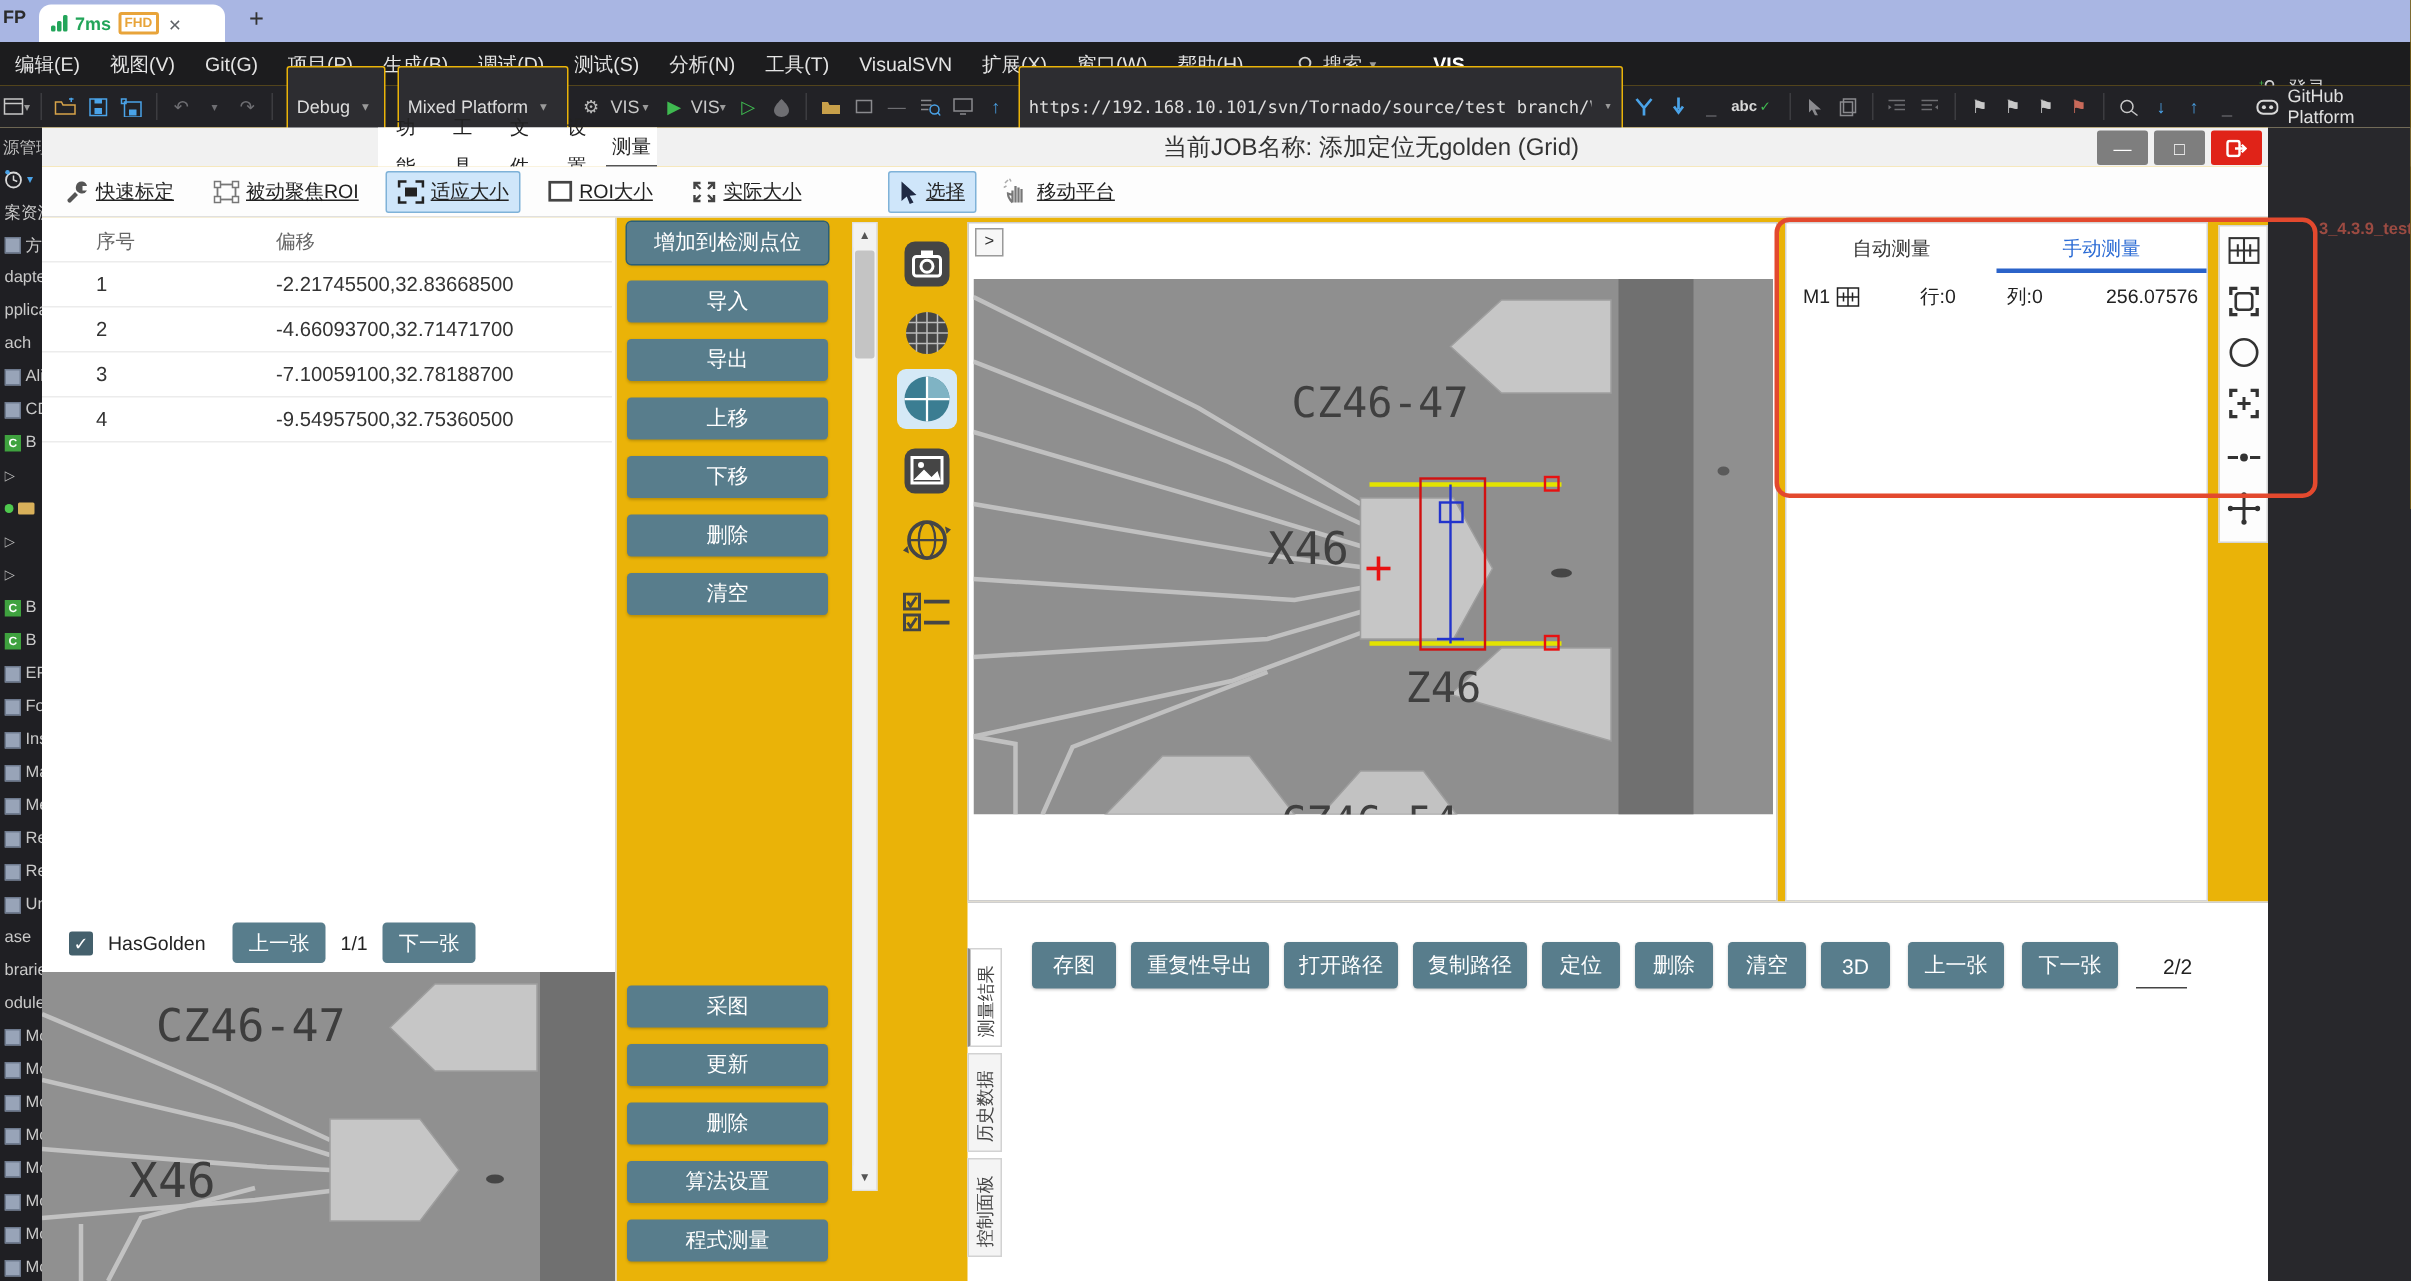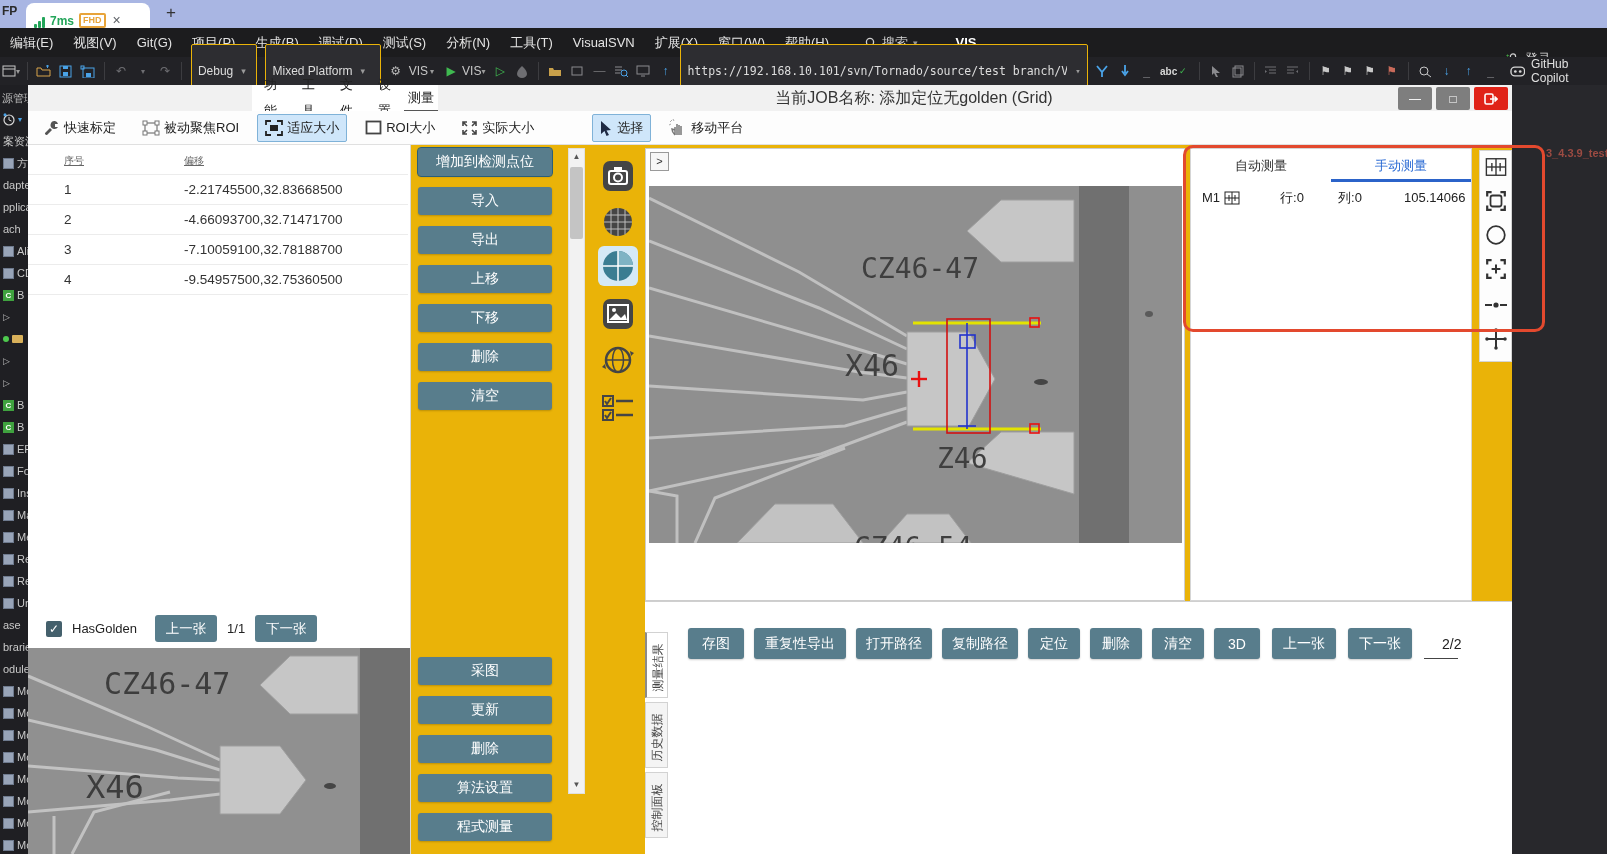--- a/index.html
+++ b/index.html
@@ -2,21 +2,21 @@
 <html><head>
 <meta charset="utf-8">
 <style>
   html,body{margin:0;padding:0;background:#202024;}
   body{font-family:"Liberation Sans",sans-serif;}
   #screen{position:relative;width:1607px;height:854px;overflow:hidden;background:#eab308;}
   .abs{position:absolute;}
   
   .tabbar{position:absolute;left:0;top:0;width:1607px;height:28px;background:#a9b6e3;}
   .partial-tab{position:absolute;left:2px;top:4px;color:#2b2b2b;font-size:12px;font-weight:bold;}
-  .active-tab{position:absolute;left:26px;top:3px;width:124px;height:25px;background:#fff;border-radius:8px 8px 0 0;display:flex;align-items:flex-end;gap:5px;padding:0 8px;box-sizing:border-box;}
+  .active-tab{position:absolute;left:26px;top:3px;width:124px;height:25px;background:#fff;border-radius:8px 8px 0 0;display:flex;align-items:center;gap:5px;padding:0 8px;box-sizing:border-box;}
   .sig{display:inline-flex;align-items:flex-end;gap:1px;height:11px;}
   .sig i{display:block;width:3px;background:#23a55a;border-radius:1px;}
   .timing{color:#23a55a;font-size:12px;font-weight:bold;}
   .badge-fhd{border:2px solid #e8a43a;color:#e8a43a;font-size:9px;font-weight:bold;border-radius:2px;padding:0 2px;line-height:11px;}
   .tab-close{color:#5f6368;font-size:14px;margin-left:2px;}
   .newtab{position:absolute;left:166px;top:3px;color:#333;font-size:17px;}
   
   .menubar{position:absolute;left:0;top:28px;width:1607px;height:29px;background:#1c1c1e;display:flex;align-items:center;color:#e4e4e4;font-size:13px;}
   .menubar .mi{padding:0 10px;line-height:29px;}
   .msearch{display:flex;align-items:center;gap:5px;margin-left:26px;color:#d8d8d8;}
@@ -36,35 +36,35 @@
   .vptitle{position:absolute;left:28px;top:0;width:224px;height:26px;background:#1678d3;color:#fff;display:flex;align-items:center;gap:6px;padding-left:8px;box-sizing:border-box;font-size:12.5px;}
   .vplogo{font-style:italic;font-weight:900;color:#ff6a2a;font-size:14px;letter-spacing:-1px;}
   .appmenu{position:absolute;top:0;height:26px;display:flex;align-items:center;font-size:13px;color:#222;background:#fff;}
   .appmenu span{padding:0 12px;line-height:26px;}
   .measure-tab{position:absolute;left:404px;top:0;width:34px;height:25px;background:#fff;border-bottom:2px solid #555;text-align:center;line-height:25px;font-size:13px;color:#222;}
   .jobbar{position:absolute;left:438px;top:0;width:952px;height:26px;display:flex;align-items:center;justify-content:center;color:#333;font-size:16px;}
   .winbtn{position:absolute;top:2px;width:34px;height:23px;border-radius:2px;display:flex;align-items:center;justify-content:center;color:#fff;font-size:12px;}
   .wb-gray{background:#7e7e7e;} .wb-red{background:#e02318;}
   
   .toolrow{position:absolute;left:28px;top:111px;width:1484px;height:34px;background:#fdfdfd;border-bottom:1px solid #e0e0e0;display:flex;align-items:center;gap:10px;padding-left:8px;box-sizing:border-box;font-size:13px;color:#222;}
-  .tool{display:flex;align-items:center;gap:4px;padding:4px 7px;border-radius:2px;border:1px solid transparent;}
+  .tool{display:flex;align-items:center;gap:4px;padding:4px 7px;border-radius:2px;border:1px solid transparent;text-decoration:underline;}
   .tool.active{background:#cfe6fa;border-color:#7fb2d8;}
   .darkL{position:absolute;left:0;top:85px;width:28px;height:769px;background:#1f1f23;overflow:hidden;}
   .xhead{position:absolute;left:2px;top:6px;color:#bdbdbd;font-size:11px;white-space:nowrap;}
   .xclock{position:absolute;left:3px;top:28px;color:#d8d8d8;font-size:11px;display:flex;gap:2px;align-items:center;}
   .xr{position:absolute;left:3px;width:25px;height:16px;display:flex;align-items:center;gap:3px;color:#c9c9c9;font-size:11px;white-space:nowrap;overflow:hidden;}
   .xi{flex:0 0 auto;display:inline-block;}
   .xi-box{width:9px;height:9px;background:#98a4b8;border:1px solid #6e7a8e;}
   .xi-cs{width:11px;height:11px;background:#3fa23f;color:#fff;font-size:8px;line-height:11px;text-align:center;font-weight:bold;}
   .xi-folder{width:11px;height:8px;background:#d8b05a;border-radius:1px;}
   .xi-dot{width:6px;height:6px;border-radius:50%;background:#4ec94e;}
   .xi-tri{color:#bbb;font-size:9px;}
   
   .leftpanel{position:absolute;left:28px;top:145px;width:382px;height:709px;background:#fff;border-right:1px solid #d7d7d7;}
-  .thead{position:absolute;top:3px;height:26px;color:#666;font-size:10px;line-height:26px;text-decoration:underline;}
+  .thead{position:absolute;top:3px;height:26px;color:#666;font-size:13px;line-height:26px;}
   .trow{position:absolute;left:0;width:380px;height:30px;border-top:1px solid #ececec;font-size:13.5px;color:#333;}
   .trow span{position:absolute;top:7px;}
   .golden{position:absolute;left:18px;top:470px;display:flex;align-items:center;gap:10px;font-size:13px;color:#222;}
   .chk{width:16px;height:16px;background:#44606c;border-radius:2px;color:#fff;font-size:12px;line-height:16px;text-align:center;}
   .pager-btn{width:62px;height:27px;background:#587d8c;color:#fff;border-radius:3px;display:flex;align-items:center;justify-content:center;font-size:13.5px;}
   
   .tbtn{position:absolute;background:#587d8c;color:#fff;display:flex;align-items:center;justify-content:center;font-size:14px;border-radius:3px;box-shadow:0 1px 2px rgba(0,0,0,.2);}
   
   .vscroll{position:absolute;left:568px;top:148px;width:17px;height:646px;background:#f2f2f2;border:1px solid #e0e0e0;box-sizing:border-box;}
   .varrow{position:absolute;left:0;width:15px;height:16px;color:#555;font-size:8px;text-align:center;line-height:16px;background:#f2f2f2;}
@@ -293,21 +293,21 @@
       </span>
     <span class="ticon blue">↓</span>
     <span class="ticon blue">↑</span>
     <span class="ticon grayed">_</span>
     <span class="copilot">
       <svg width="16" height="12" viewBox="0 0 16 12">
           <rect x="1" y="2" width="14" height="9" rx="4" fill="none" stroke="#d8d8d8" stroke-width="1.4"></rect>
           <circle cx="5.5" cy="6.5" r="1.4" fill="#d8d8d8"></circle>
           <circle cx="10.5" cy="6.5" r="1.4" fill="#d8d8d8"></circle>
         </svg>
-      <span>GitHub Copilot</span>
+      <span>GitHub Platform</span>
     </span>
   </div>
 
   <div class="approw">
     <div class="appmenu" style="left:252px;width:152px">
       <span>功能</span>
       <span>工具</span>
       <span>文件</span>
       <span>设置</span>
     </div>
@@ -701,21 +701,21 @@
       <span class="nm">M1</span>
       <svg width="16" height="16" viewBox="0 0 16 16">
           <rect x="1" y="2" width="14" height="12" fill="none" stroke="#222"></rect>
           <line x1="8" y1="2" x2="8" y2="14" stroke="#222"></line>
           <line x1="1" y1="8" x2="15" y2="8" stroke="#222"></line>
           <line x1="5" y1="5" x2="5" y2="11" stroke="#222"></line>
           <line x1="11" y1="5" x2="11" y2="11" stroke="#222"></line>
         </svg>
       <span class="cell" style="margin-left:40px">行:0</span>
       <span class="cell">列:0</span>
-      <span class="val">105.14066</span>
+      <span class="val">256.07576</span>
     </div>
   </div>
 
   <div class="istrip">
     <div class="ic" style="top:4px">
       <svg width="22" height="22" viewBox="0 0 16 16">
           <rect x="1" y="2" width="14" height="12" fill="none" stroke="#333"></rect>
           <line x1="8" y1="2" x2="8" y2="14" stroke="#333"></line>
           <line x1="1" y1="8" x2="15" y2="8" stroke="#333"></line>
           <line x1="5" y1="5" x2="5" y2="11" stroke="#333"></line>

